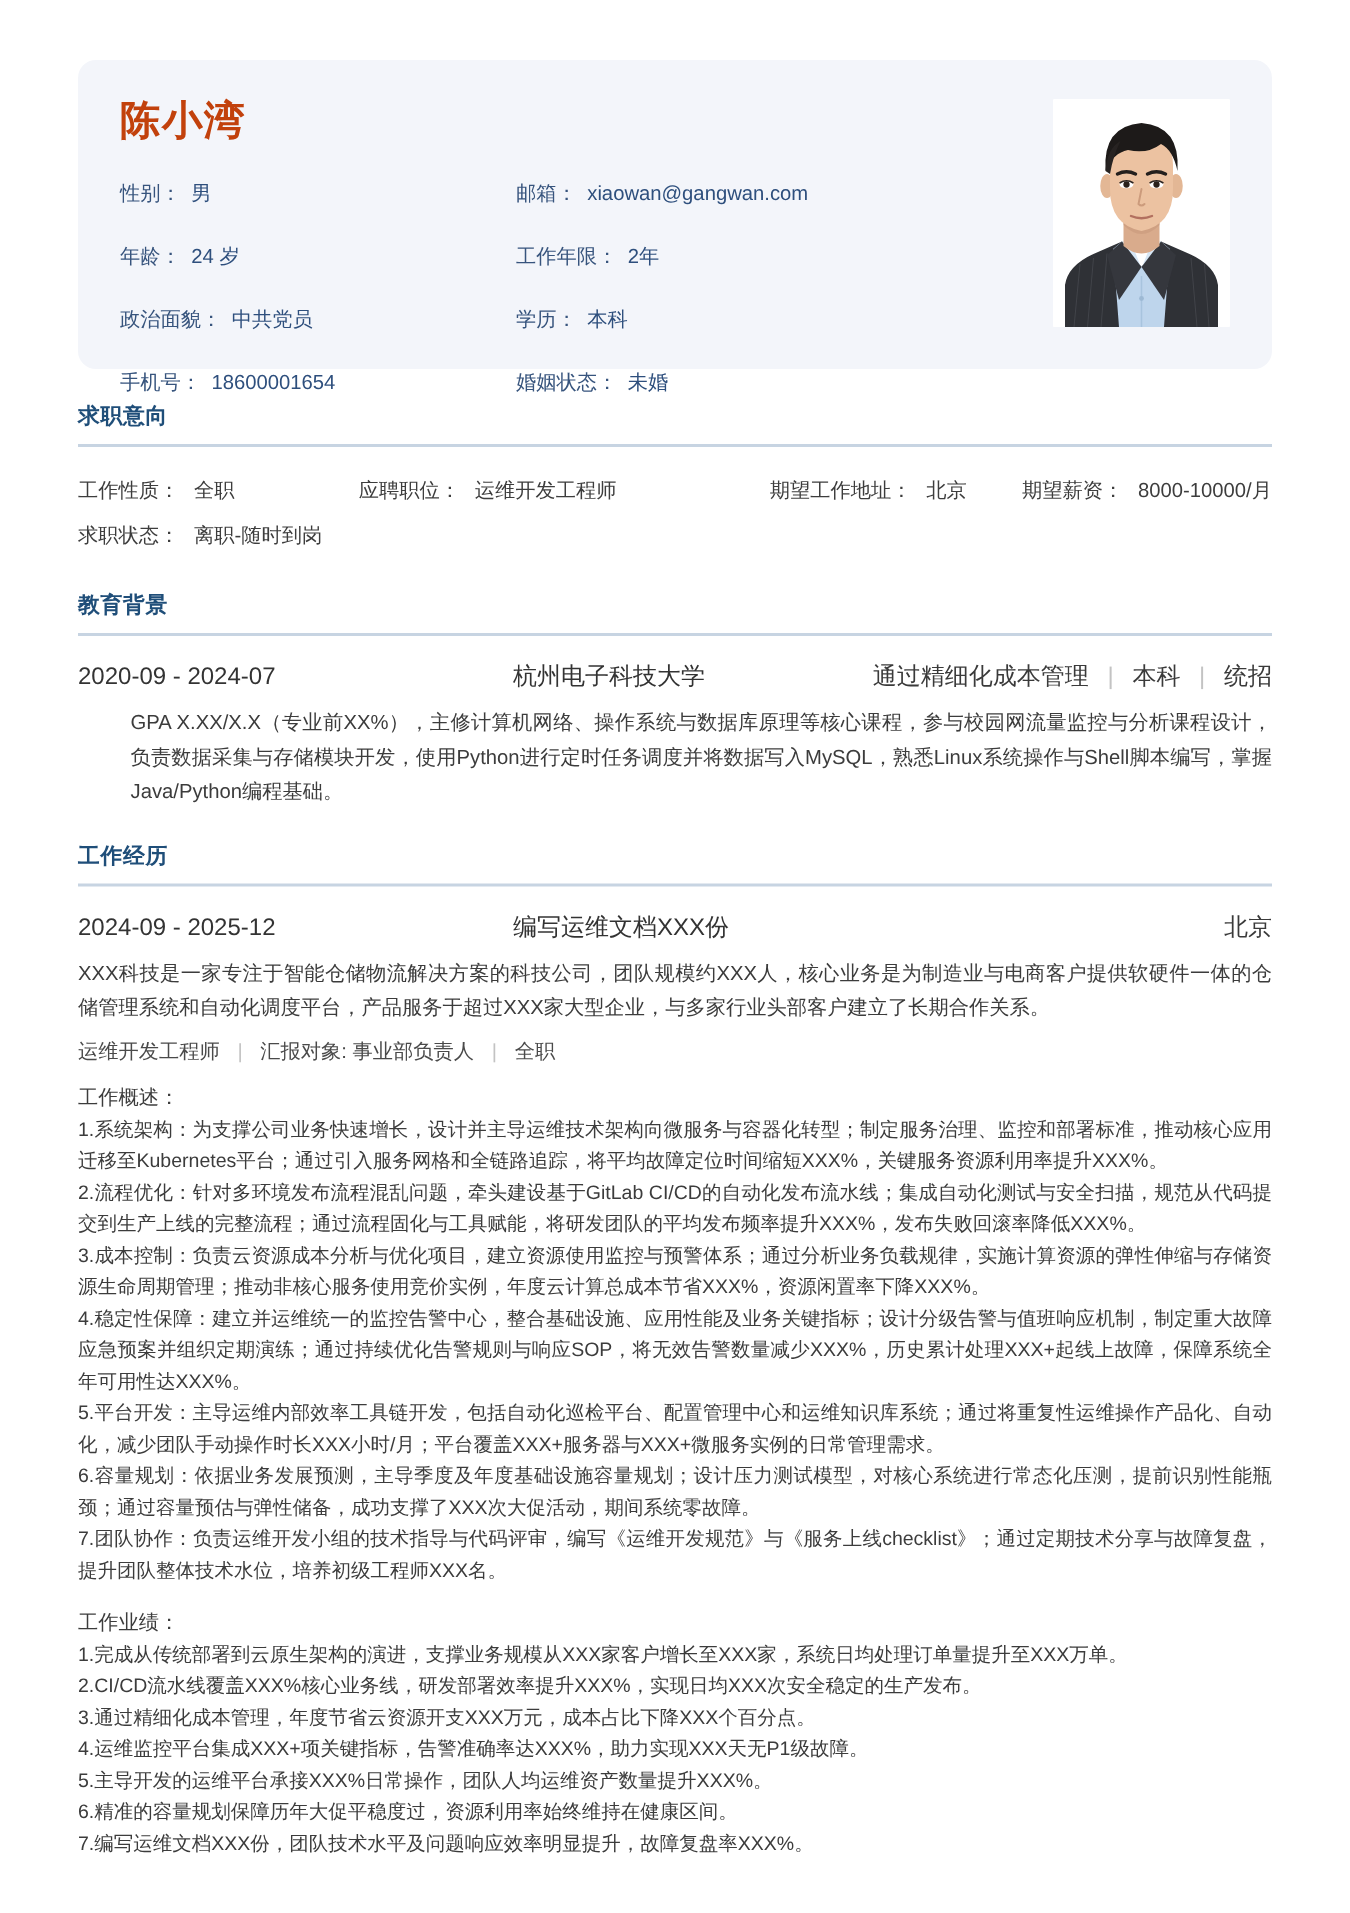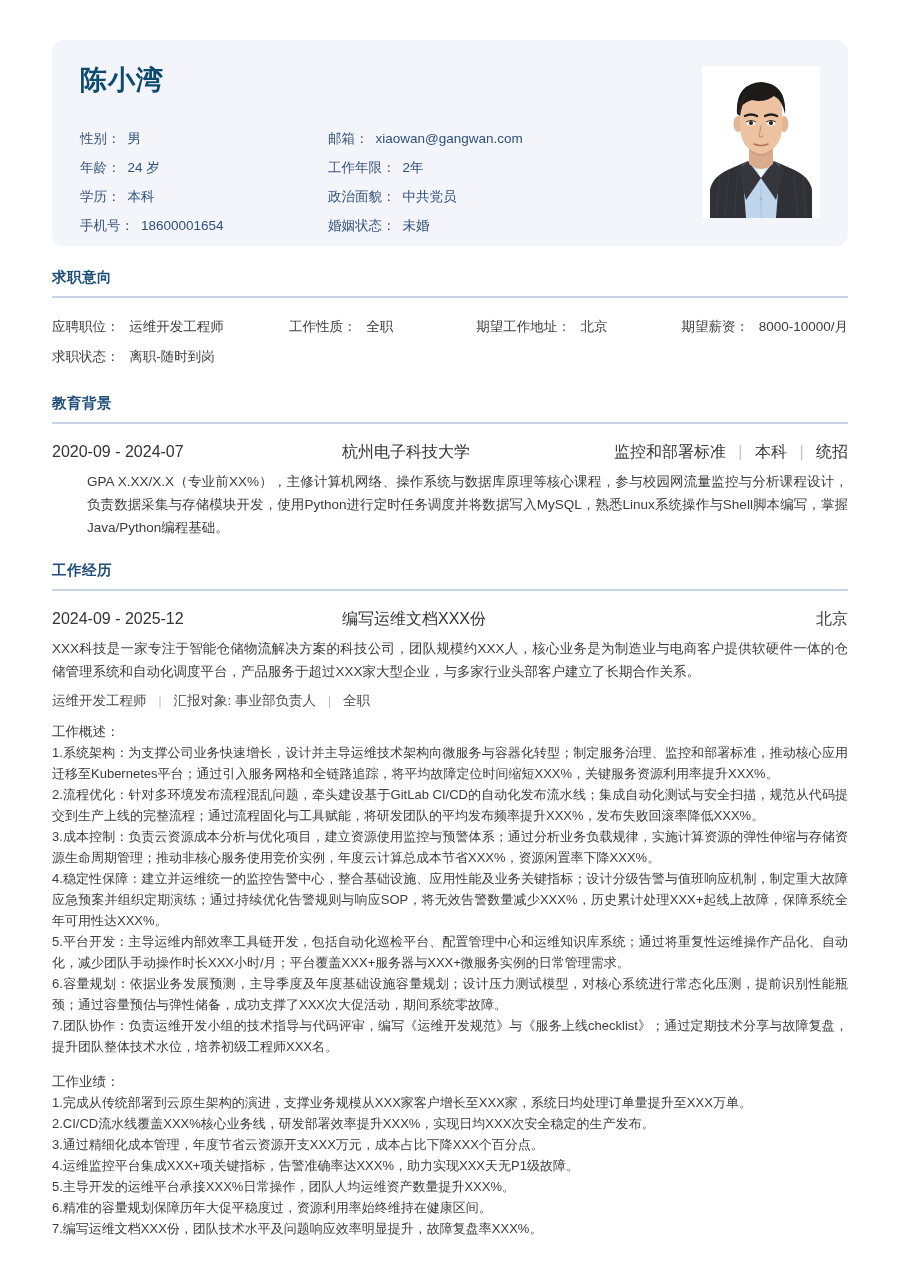--- a/index.html
+++ b/index.html
@@ -28,30 +28,31 @@
     border-radius: 12px;
     height: 206px;
     position: relative;
     padding: 26px 28px 0 28px;
     display: block;
   }
 
   .name {
     font-size: 27px;
     font-weight: bold;
-    color: #0c4a6e;
+    color: #c2410c;
     letter-spacing: 1px;
     line-height: 1.1;
-    margin-bottom: 30px;
+    margin-bottom: 20px;
   }
 
   .info-grid {
     display: grid;
     grid-template-columns: 248px auto;
     row-gap: 3px;
+    gap: 16px;
   }
 
   .info-item {
     display: flex;
     align-items: baseline;
     font-size: 13.5px;
     color: #37547d;
     line-height: 26px;
     white-space: nowrap;
   }
@@ -89,21 +90,21 @@
   
   .intent-row {
     display: flex;
     font-size: 13.5px;
     color: #3d3d3d;
     line-height: 30px;
   }
   .intent-cell { white-space: nowrap; }
   .intent-cell.c1 { width: 188px; }
   .intent-cell.c2 { width: 238px; }
-  .intent-cell.c3 { width: 206px; }
+  .intent-cell.c3 { width: 206px; text-align: center; }
   .intent-cell.c4 { flex: 1; text-align: left; }
   .intent-lbl { color: #3d3d3d; }
   .intent-val { color: #3d3d3d; margin-left: 6px; }
 
   
   .entry-head {
     display: flex;
     align-items: baseline;
     font-size: 16px;
     color: #333333;
@@ -173,26 +174,26 @@
       <div class="info-item">
         <span class="info-label">年龄：</span>
         <span class="info-value">24 岁</span>
       </div>
       <div class="info-item">
         <span class="info-label">工作年限：</span>
         <span class="info-value">2年</span>
       </div>
 
       <div class="info-item">
+        <span class="info-label">政治面貌：</span>
+        <span class="info-value">中共党员</span>
+      </div>
+      <div class="info-item">
         <span class="info-label">学历：</span>
         <span class="info-value">本科</span>
-      </div>
-      <div class="info-item">
-        <span class="info-label">政治面貌：</span>
-        <span class="info-value">中共党员</span>
       </div>
 
       <div class="info-item">
         <span class="info-label">手机号：</span>
         <span class="info-value">18600001654</span>
       </div>
       <div class="info-item">
         <span class="info-label">婚姻状态：</span>
         <span class="info-value">未婚</span>
       </div>
@@ -249,27 +250,27 @@
         <path d="M52 78 Q59 81 66 78" stroke="#b2705f" stroke-width="1.6" fill="none" stroke-linecap="round"></path>
       </svg>
     </div>
   </div>
 
   <div class="section">
     <div class="section-title">求职意向</div>
     <div class="section-rule"></div>
 
     <div class="intent-row">
+      <div class="intent-cell c1">
+        <span class="intent-lbl">工作性质：</span>
+        <span class="intent-val">全职</span>
+      </div>
       <div class="intent-cell c2">
         <span class="intent-lbl">应聘职位：</span>
         <span class="intent-val">运维开发工程师</span>
-      </div>
-      <div class="intent-cell c1">
-        <span class="intent-lbl">工作性质：</span>
-        <span class="intent-val">全职</span>
       </div>
       <div class="intent-cell c3">
         <span class="intent-lbl">期望工作地址：</span>
         <span class="intent-val">北京</span>
       </div>
       <div class="intent-cell c4">
         <span class="intent-lbl">期望薪资：</span>
         <span class="intent-val">8000-10000/月</span>
       </div>
     </div>
@@ -284,21 +285,21 @@
 
   <div class="section">
     <div class="section-title">教育背景</div>
     <div class="section-rule"></div>
 
     <div>
       <div class="entry-head">
         <span class="entry-date">2020-09 - 2024-07</span>
         <span class="entry-org">杭州电子科技大学</span>
         <span class="entry-meta">
-          <span>监控和部署标准</span>
+          <span>通过精细化成本管理</span>
           <span class="sep">|</span>
           <span>本科</span>
           <span class="sep">|</span>
           <span>统招</span>
         </span>
       </div>
       <div class="entry-body edu-para">GPA X.XX/X.X（专业前XX%），主修计算机网络、操作系统与数据库原理等核心课程，参与校园网流量监控与分析课程设计，负责数据采集与存储模块开发，使用Python进行定时任务调度并将数据写入MySQL，熟悉Linux系统操作与Shell脚本编写，掌握Java/Python编程基础。</div>
     </div>
   </div>
 

